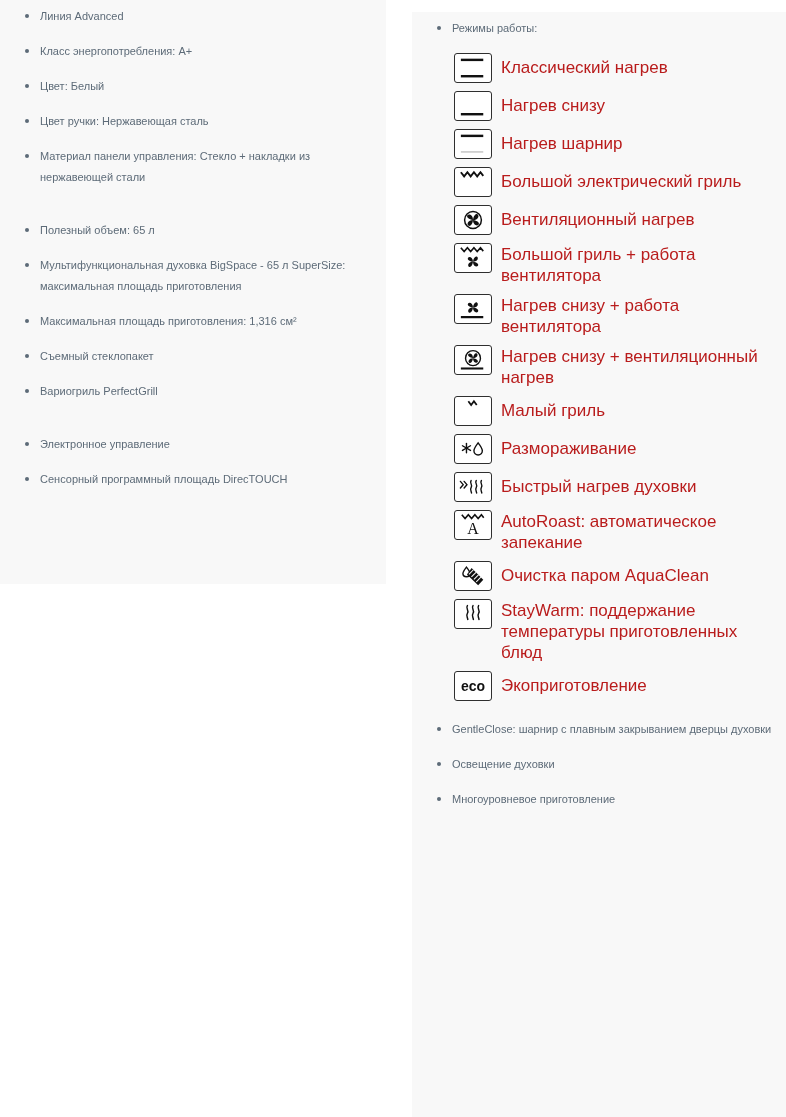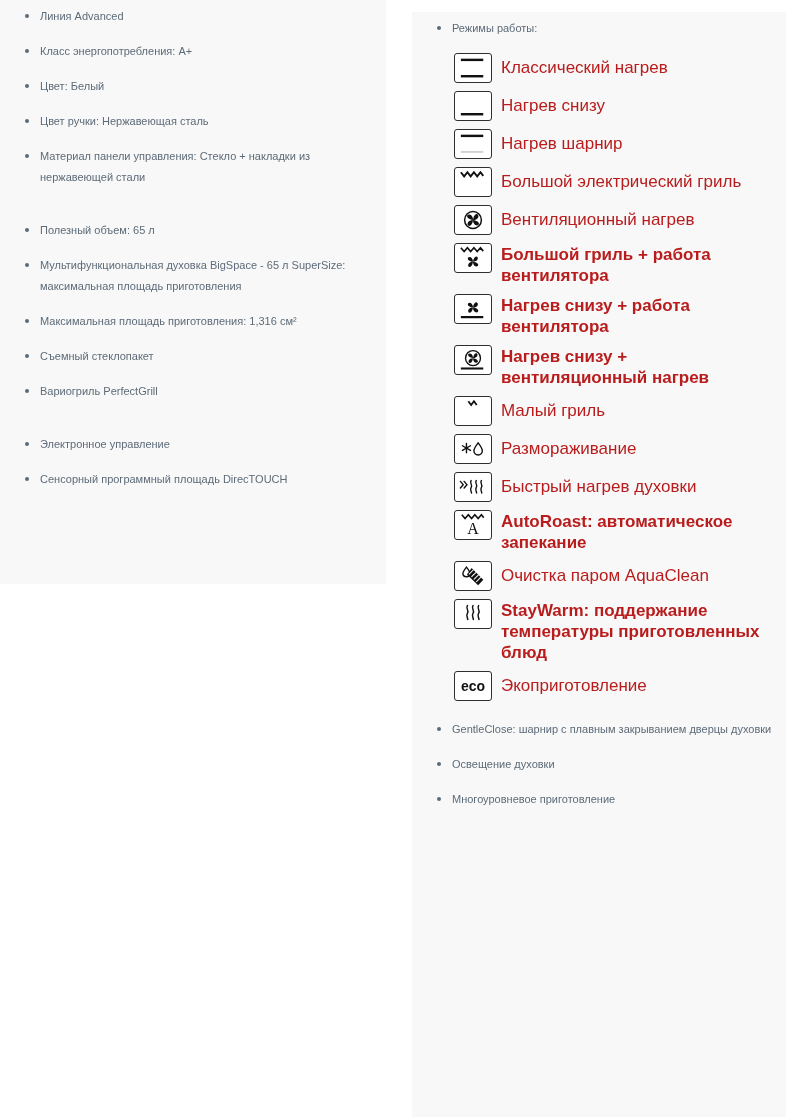--- a/index.html
+++ b/index.html
@@ -105,21 +105,20 @@
   }
   .mode-label {
     font-size: 17px;
     line-height: 21px;
     color: #b91c1c;
     padding-top: 4px;
     max-width: 280px;
   }
   .mode-row.tall .mode-label {
     padding-top: 1px;
-    font-weight: bold;
   }
 
   .eco-text {
     font-family: "Liberation Sans", sans-serif;
     font-weight: bold;
     font-size: 15px;
     fill: #111111;
   }
   .roast-a {
     font-family: "Liberation Serif", serif;

